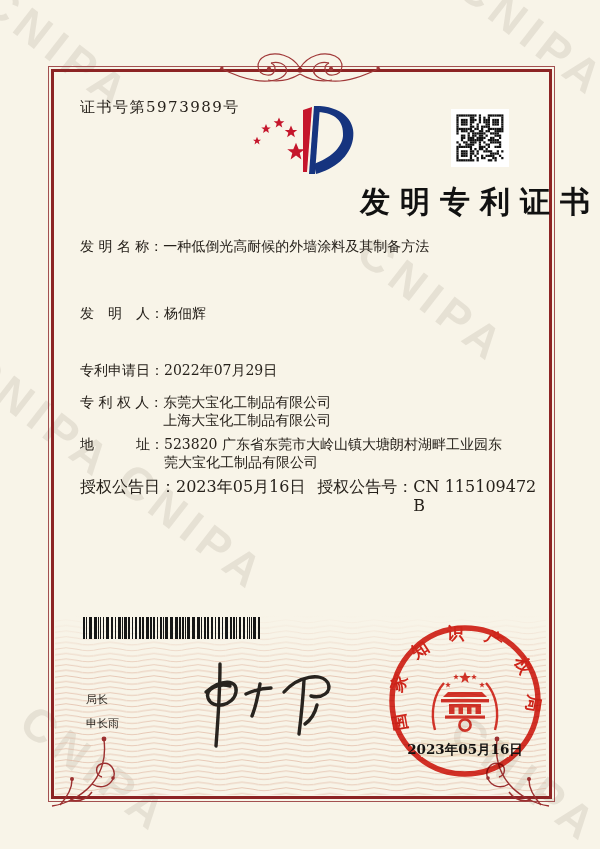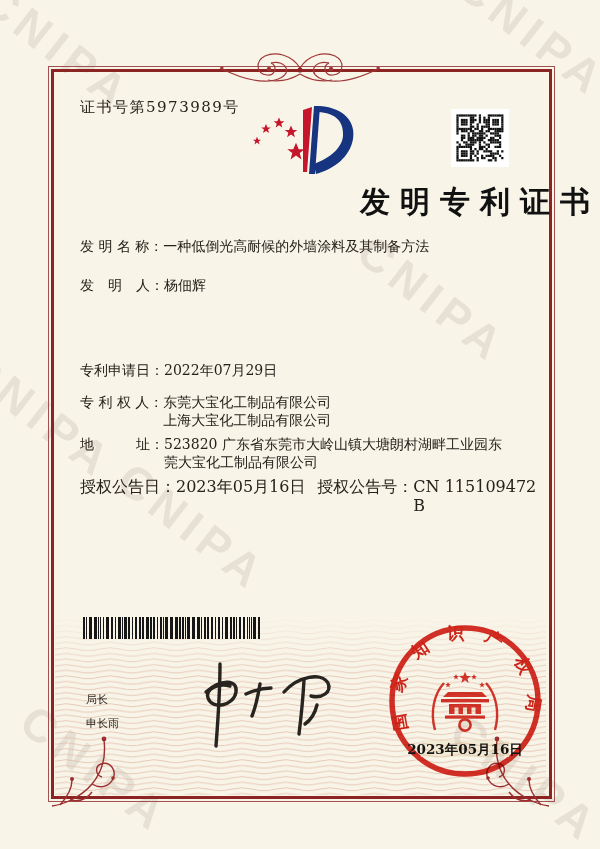--- a/index.html
+++ b/index.html
@@ -371,21 +371,21 @@
         <rect x="38.080000000000005" y="44.800000000000004" width="2.24" height="2.24"></rect>
       </g>
   </svg>
 
   <div class="title">发明专利证书</div>
 
   <div class="row" style="top:237px">
     <span class="lbl">发 明 名 称：</span>
     <span class="val">一种低倒光高耐候的外墙涂料及其制备方法</span>
   </div>
-  <div class="row" style="top:276px">
+  <div class="row" style="top:304px">
     <span class="lbl">发　明　人：</span>
     <span class="val">杨佃辉</span>
   </div>
   <div class="row" style="top:361px">
     <span class="lbl">专利申请日：</span>
     <span class="val">2022年07月29日</span>
   </div>
   <div class="row" style="top:393px">
     <span class="lbl">专 利 权 人：</span>
     <span class="val">

